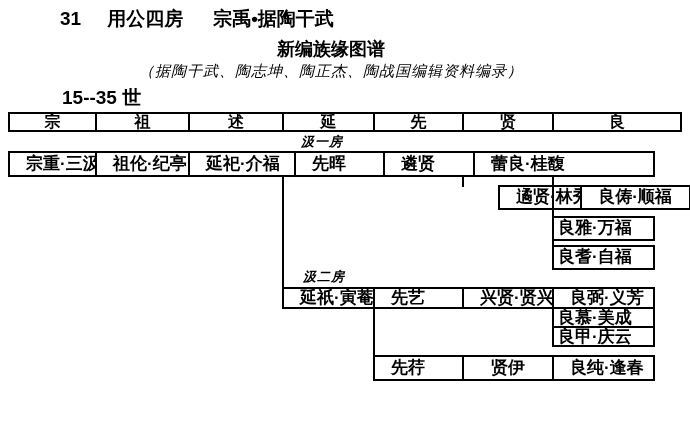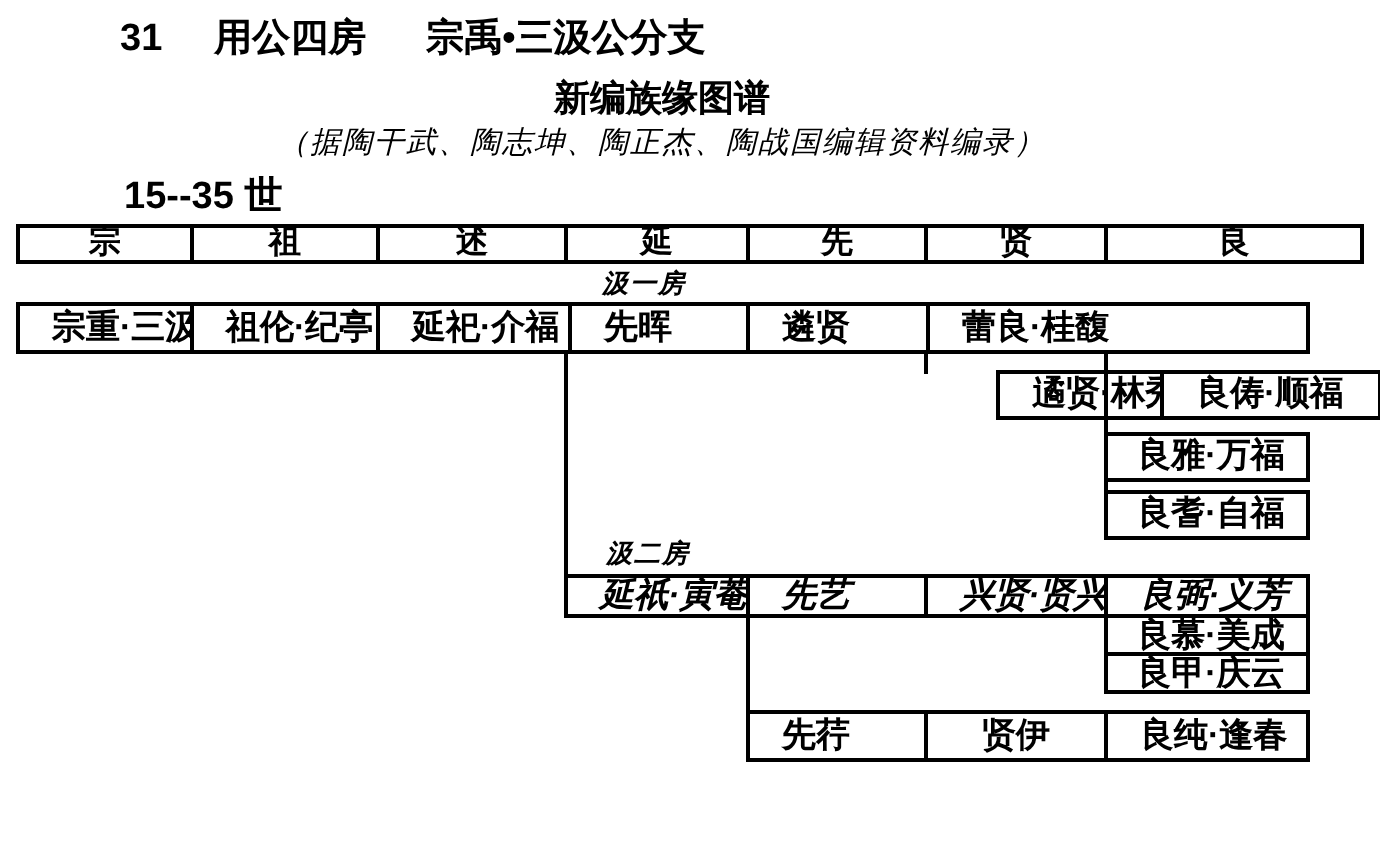--- a/index.html
+++ b/index.html
@@ -18,38 +18,38 @@
   .row>div{box-sizing:border-box;overflow:hidden;white-space:nowrap;}
   .row>div + div{border-left:2px solid #000;}
   .hdrrow{top:112px;left:8px;width:674px;height:20px;}
   .hdrrow>div{font-family:"Liberation Serif",serif;font-weight:bold;font-size:16px;
               text-align:center;line-height:16px;}
   .prow>div{font-weight:bold;font-size:17px;padding-left:16px;}
   .rowA{top:151px;left:8px;width:647px;height:26px;}
   .rowA>div{line-height:21px;}
   .rowB{top:185px;left:462px;width:193px;height:25px;margin-left:36px;}
   .rowB>div{line-height:20px;}
-  .rowE{top:287px;left:282px;width:373px;height:22px;font-style:italic;}
+  .rowE{top:287px;left:282px;width:373px;height:22px;}
   .rowE>div{line-height:17px;}
   .rowG{top:355px;left:373px;width:282px;height:26px;}
   .rowG>div{line-height:21px;}
   .box{position:absolute;border:2px solid #000;box-sizing:border-box;background:#fff;
-       font-weight:bold;font-size:17px;padding-left:4px;white-space:nowrap;overflow:hidden;text-align:center;}
+       font-weight:bold;font-size:17px;padding-left:4px;white-space:nowrap;overflow:hidden;}
   .blabel{position:absolute;font-size:13px;font-family:"Liberation Serif",serif;
           font-style:italic;font-weight:bold;letter-spacing:1px;}
   .vline{position:absolute;width:2px;background:#000;}
   .ctr{text-align:center;padding-left:0 !important;}
 </style>
 </head>
 <body>
 
 <div id="page">
 
   <div class="heading">
-    <span class="num">31</span><span class="ttl">用公四房</span><span>宗禹•三汲公分支</span>
+    <span class="num">31</span><span class="ttl">用公四房</span><span>宗禹•据陶干武</span>
   </div>
 
   <div class="subtitle">新编族缘图谱</div>
   <div class="note">（据陶干武、陶志坤、陶正杰、陶战国编辑资料编录）</div>
   <div class="range">15--35 世</div>
 
   <div class="row hdrrow">
     <div style="width:85px">宗</div>
     <div style="width:93px">祖</div>
     <div style="width:94px">述</div>
@@ -57,21 +57,21 @@
     <div style="width:89px">先</div>
     <div style="width:90px">贤</div>
     <div style="width:128px">良</div>
   </div>
 
   <div class="blabel" style="top:133px;left:301px">汲一房</div>
 
   <div class="row prow rowA">
     <div style="width:85px">宗重·三汲</div>
     <div style="width:93px">祖伦·纪亭</div>
-    <div style="width:96px">延祀·介福</div>
+    <div style="width:106px">延祀·介福</div>
     <div style="width:89px">先晖</div>
     <div style="width:90px">遴贤</div>
     <div style="width:101px">蕾良·桂馥</div>
   </div>
 
   <div class="row prow rowB">
     <div style="width:88px">遹贤·林秀</div>
     <div style="width:120px">良俦·顺福</div>
   </div>
 

